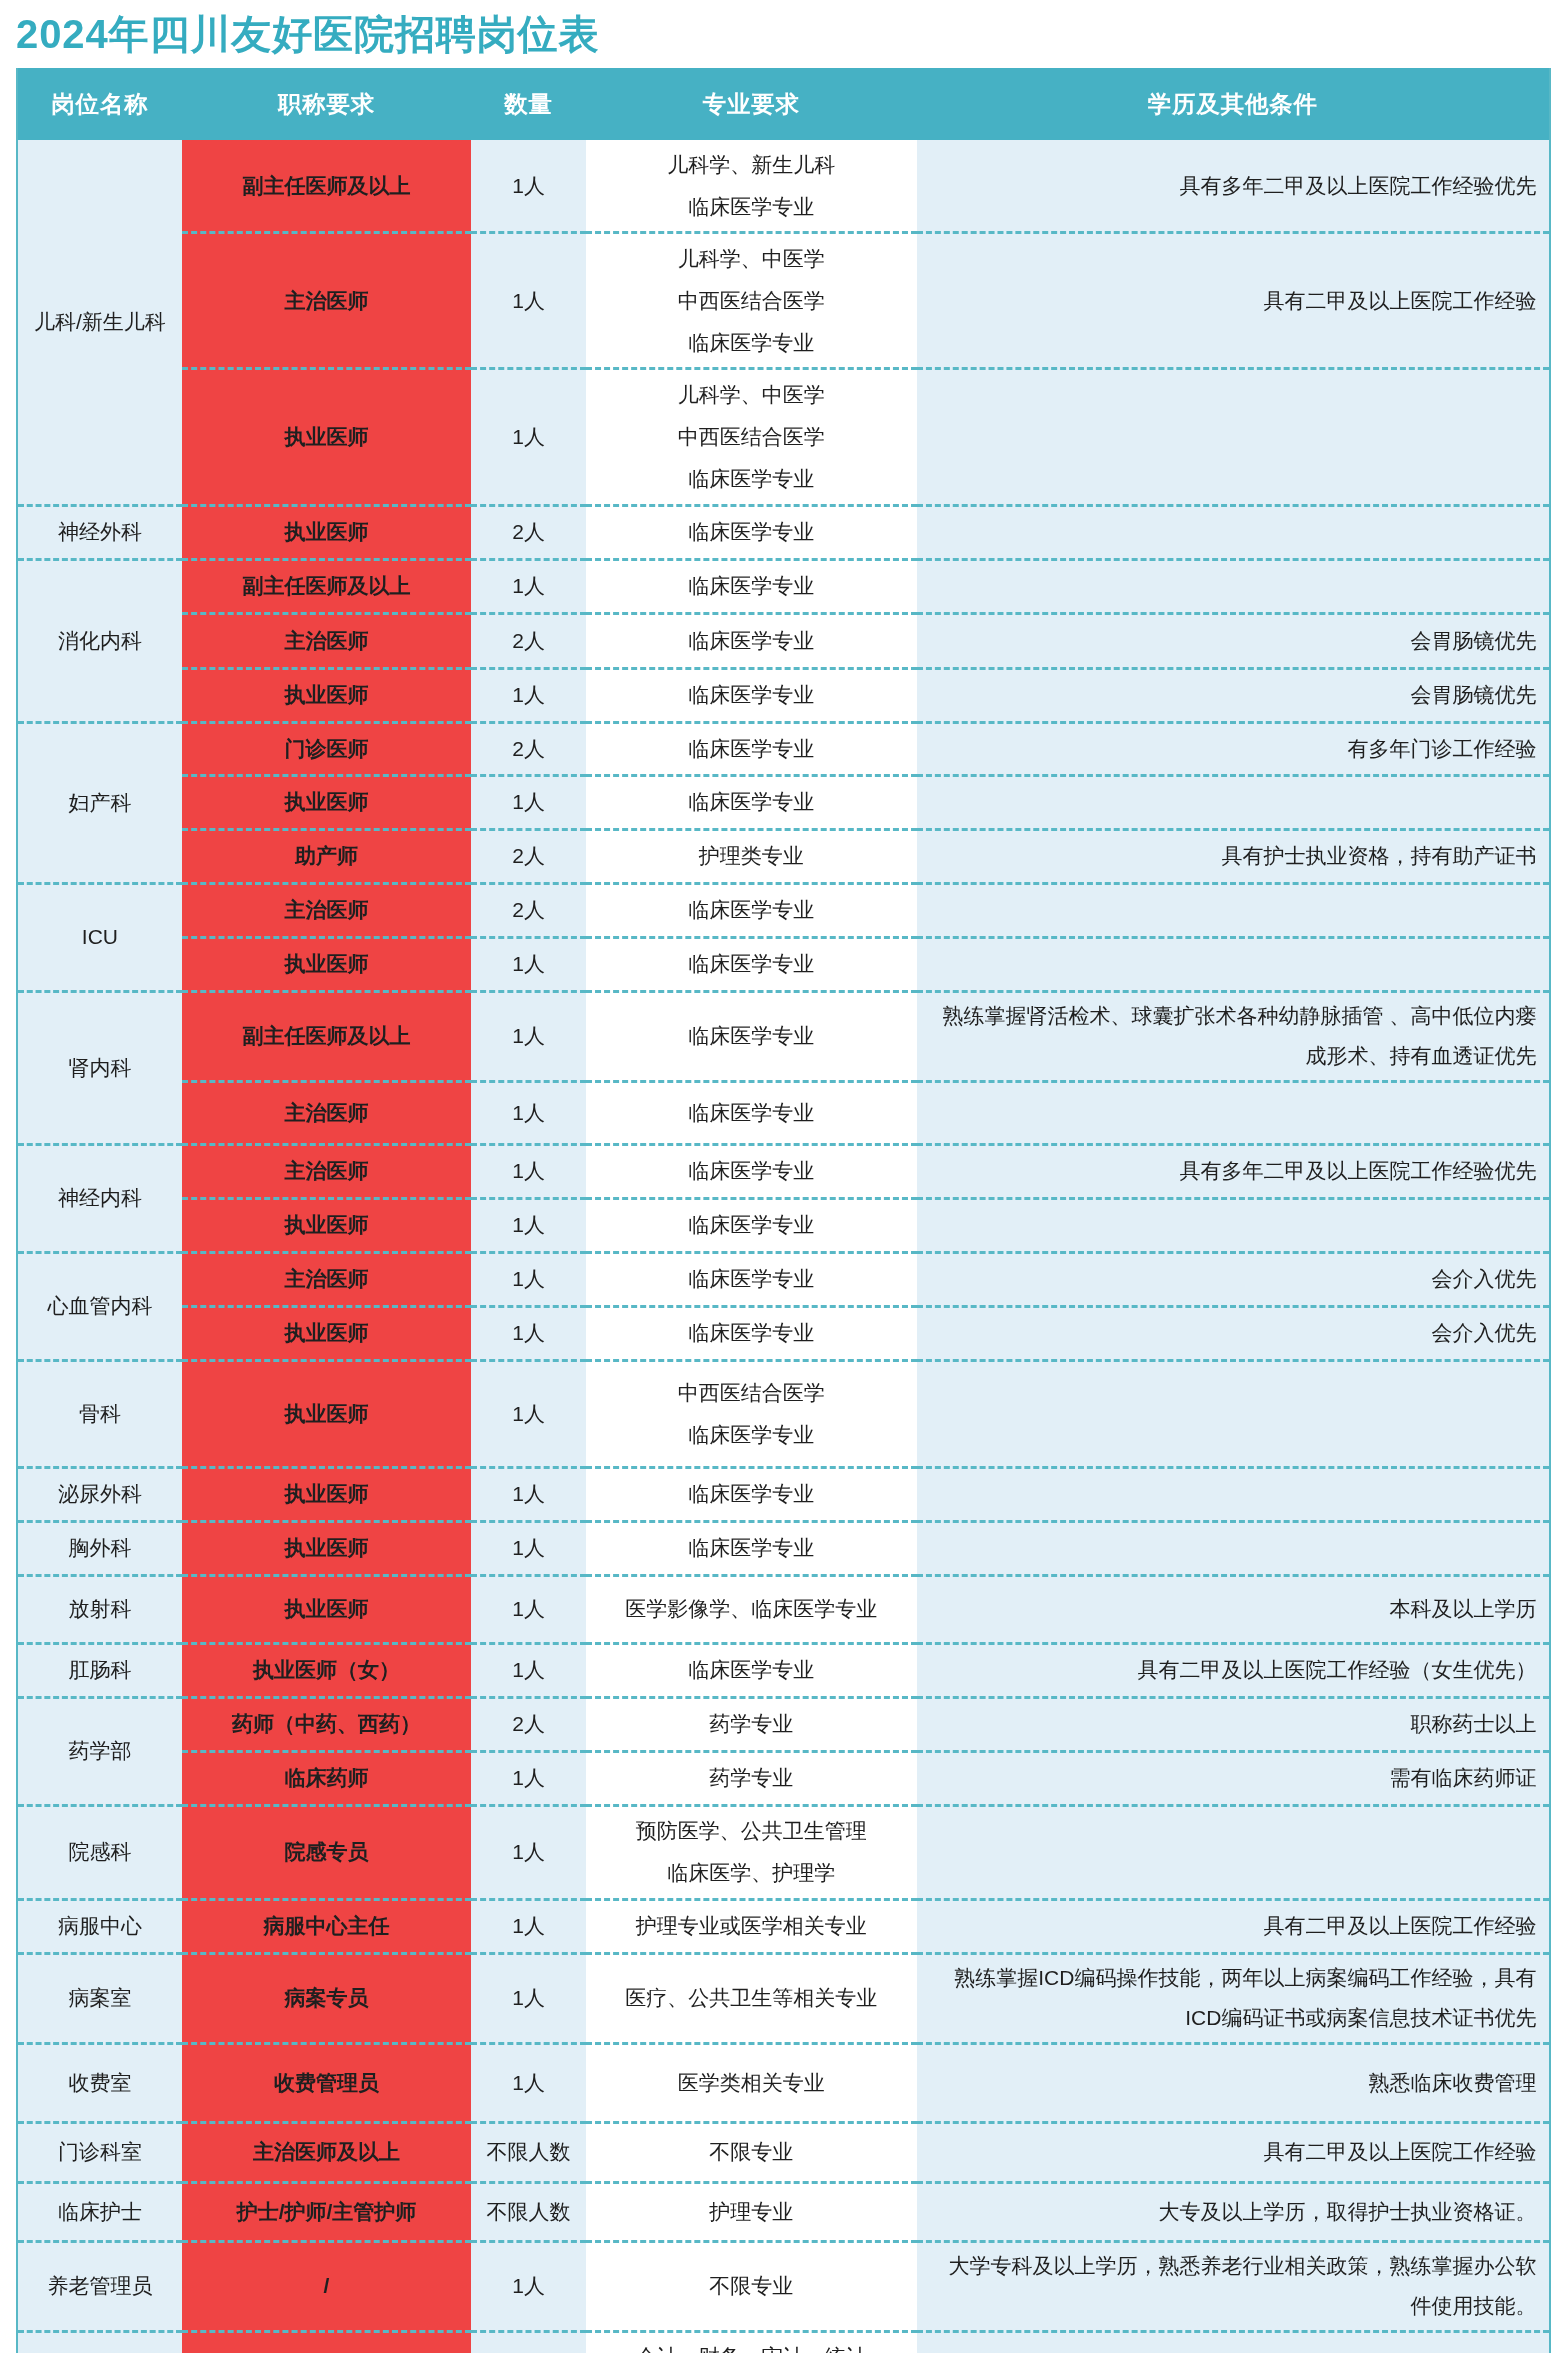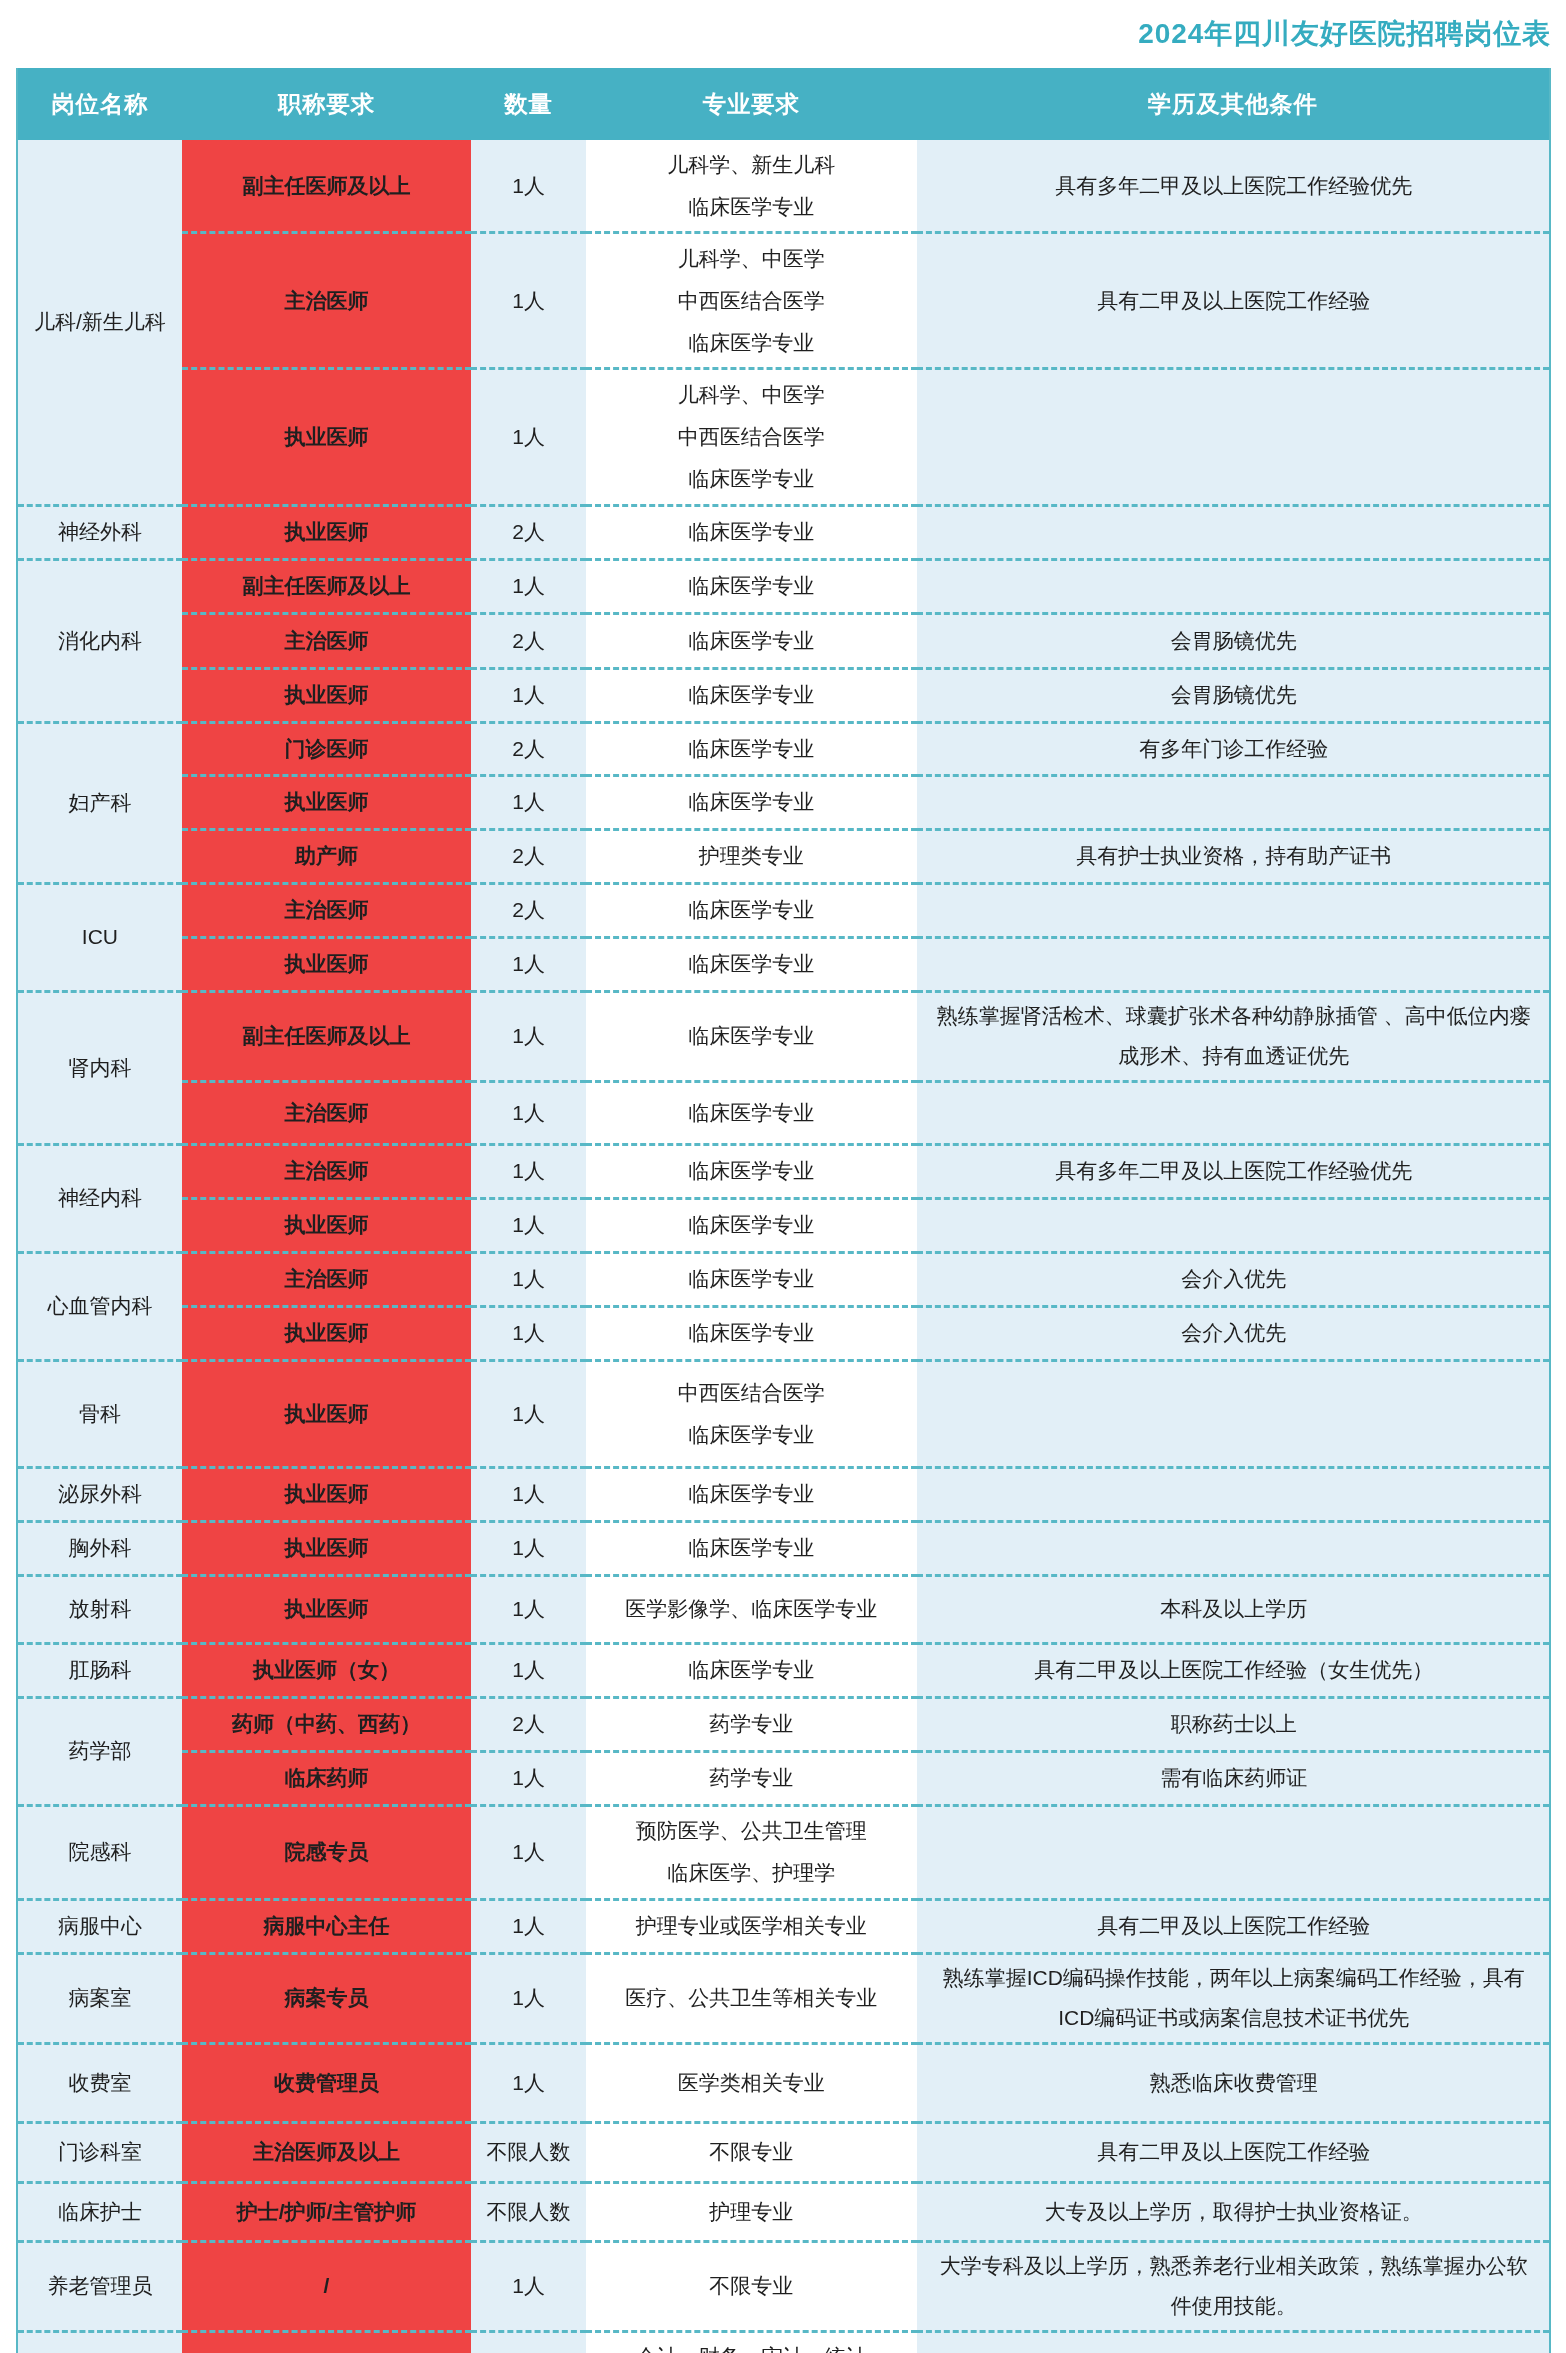--- a/index.html
+++ b/index.html
@@ -7,23 +7,23 @@
     --title-color:#35acc0;
     --cell-blue:#e2eff7;
     --border-teal:#58b8c6;
     --text-color:#1f1f1f;
     --page-bg:#ffffff;
   }
   *{margin:0;padding:0;box-sizing:border-box;}
   body{background:#fff;font-family:"Liberation Sans","DejaVu Sans",sans-serif;color:var(--text-color);}
   .page{width:1567px;height:2354px;background:var(--page-bg);padding:0 16px;overflow:hidden;}
   .page-title{
-    text-align:right;
+    text-align:left;
     color:var(--title-color);
-    font-size:28px;
+    font-size:40px;
     font-weight:bold;
     line-height:68px;
     height:68px;
     letter-spacing:0.9px;
   }
   .table-wrap{
     border-left:2.7px solid var(--border-teal);
     border-right:2.7px solid var(--border-teal);
     border-bottom:3.6px dashed var(--border-teal);
   }
@@ -49,21 +49,21 @@
     vertical-align:middle;
     padding:3.6px 5.4px;
   }
   tbody tr:first-child td{border-top:none;}
   .col-dept{background:var(--cell-blue);}
   .col-title{background:#ef4444;font-weight:bold;}
   .col-count{background:var(--cell-blue);}
   .col-major{background:#ffffff;white-space:pre-line;line-height:2.0;text-align:center;}
   .col-cond{
     background:var(--cell-blue);
-    text-align:center;
+    text-align:right;
     padding-left:14.4px;
     padding-right:12.6px;
     white-space:pre-line;
     line-height:1.9;
   }
 </style>
 </head>
 <body>
 
 <div class="page">

